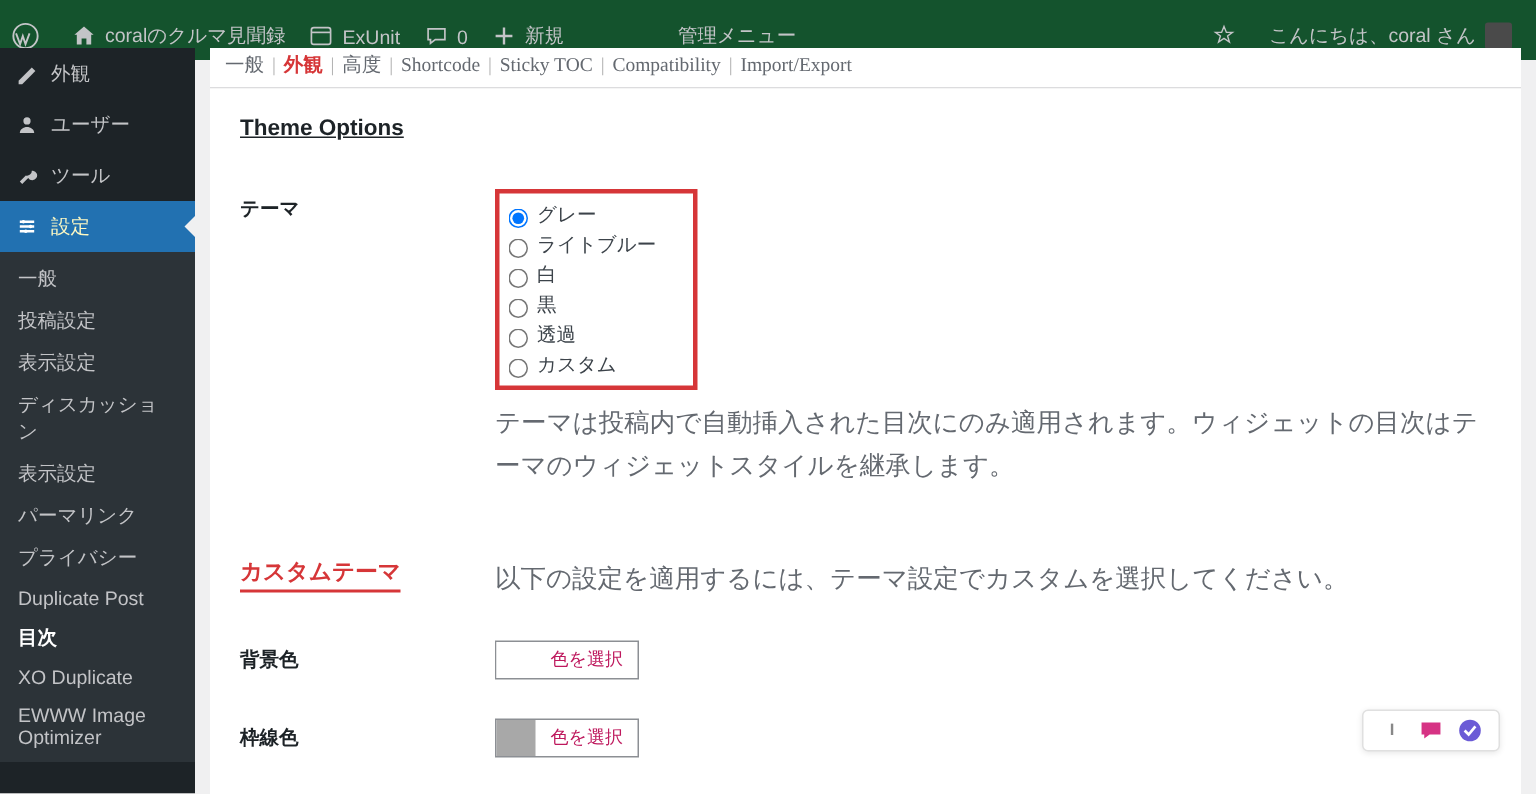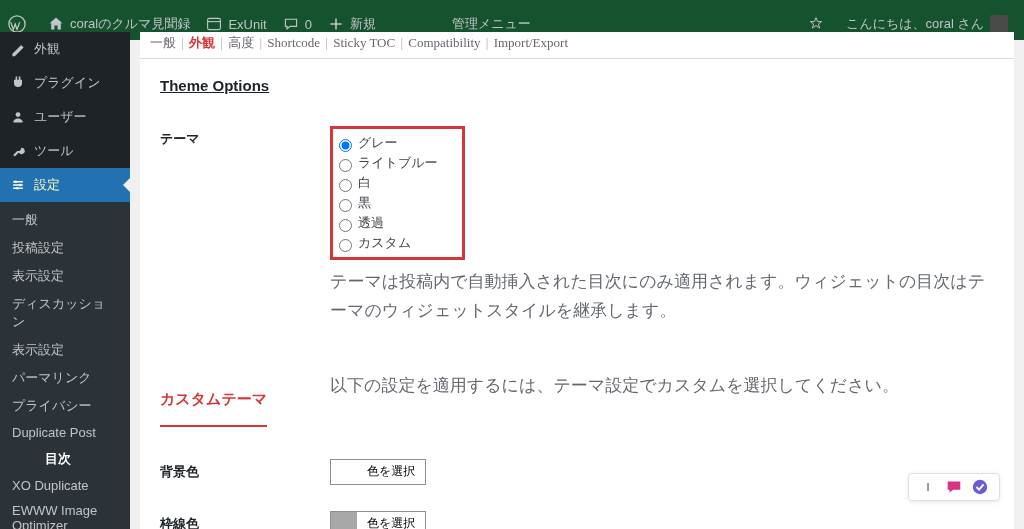--- a/index.html
+++ b/index.html
@@ -73,21 +73,20 @@
   }
   .sidebar .submenu .sub-item {
     padding: 5px 12px;
     font-size: 13px;
     color: #c3c4c7;
     cursor: pointer;
   }
   .sidebar .submenu .sub-item.active {
     color: #fff;
     font-weight: 600;
-    margin-left: 33px;
   }
 
   
   .content-wrap {
     position: absolute;
     left: 130px; top: 32px; right: 0; bottom: 0;
     overflow: auto;
     padding: 0 10px 20px 10px;
   }
   .tabs-bar {
@@ -113,22 +112,22 @@
     margin: 6px 0 20px 0;
     text-decoration: underline;
   }
 
   .custom-section-title {
     color: #d63638;
     font-size: 15px;
     font-weight: 700;
     display: inline-block;
     border-bottom: 2px solid #d63638;
-    padding-bottom: 16px;
-    margin-top: 36px;
+    padding-bottom: 2px;
+    margin-top: 18px;
     margin-bottom: 4px;
   }
 
   table.form-table {
     width: 100%;
     border-collapse: collapse;
   }
   table.form-table th {
     text-align: left;
     width: 170px;
@@ -164,21 +163,21 @@
     background: #fff;
     cursor: pointer;
   }
   .color-swatch {
     width: 26px; height: 24px;
   }
   .color-label {
     display: flex; align-items: center;
     padding: 0 10px;
     font-size: 12px;
-    color: #000000;
+    color: #be185d;
   }
   .color-none .color-swatch { background: #fff; }
 
   
   .float-toolbar {
     position: absolute;
     right: 24px; bottom: 28px;
     background: #fff;
     border: 1px solid #e0e0e0;
     border-radius: 4px;
@@ -243,26 +242,20 @@
     </div>
   </div>
 </div>
 
 <div class="sidebar">
   <div class="menu-item">
     <svg width="16" height="16" viewBox="0 0 20 20">
         <path d="M3 16l11-11 3 3L6 19H3z" class="icon-fill"></path>
       </svg>
     <span>外観</span>
-  </div>
-  <div class="menu-item">
-    <svg width="16" height="16" viewBox="0 0 20 20">
-        <path d="M7 2v4H5v4a5 5 0 0010 0V6h-2V2h-2v4H9V2z" class="icon-fill"></path>
-      </svg>
-    <span>プラグイン</span>
   </div>
   <div class="menu-item">
     <svg width="16" height="16" viewBox="0 0 20 20">
         <circle cx="10" cy="7" r="3" class="icon-fill"></circle>
         <path d="M4 17c0-3 3-5 6-5s6 2 6 5" class="icon-fill"></path>
       </svg>
     <span>ユーザー</span>
   </div>
   <div class="menu-item">
     <svg width="16" height="16" viewBox="0 0 20 20">

